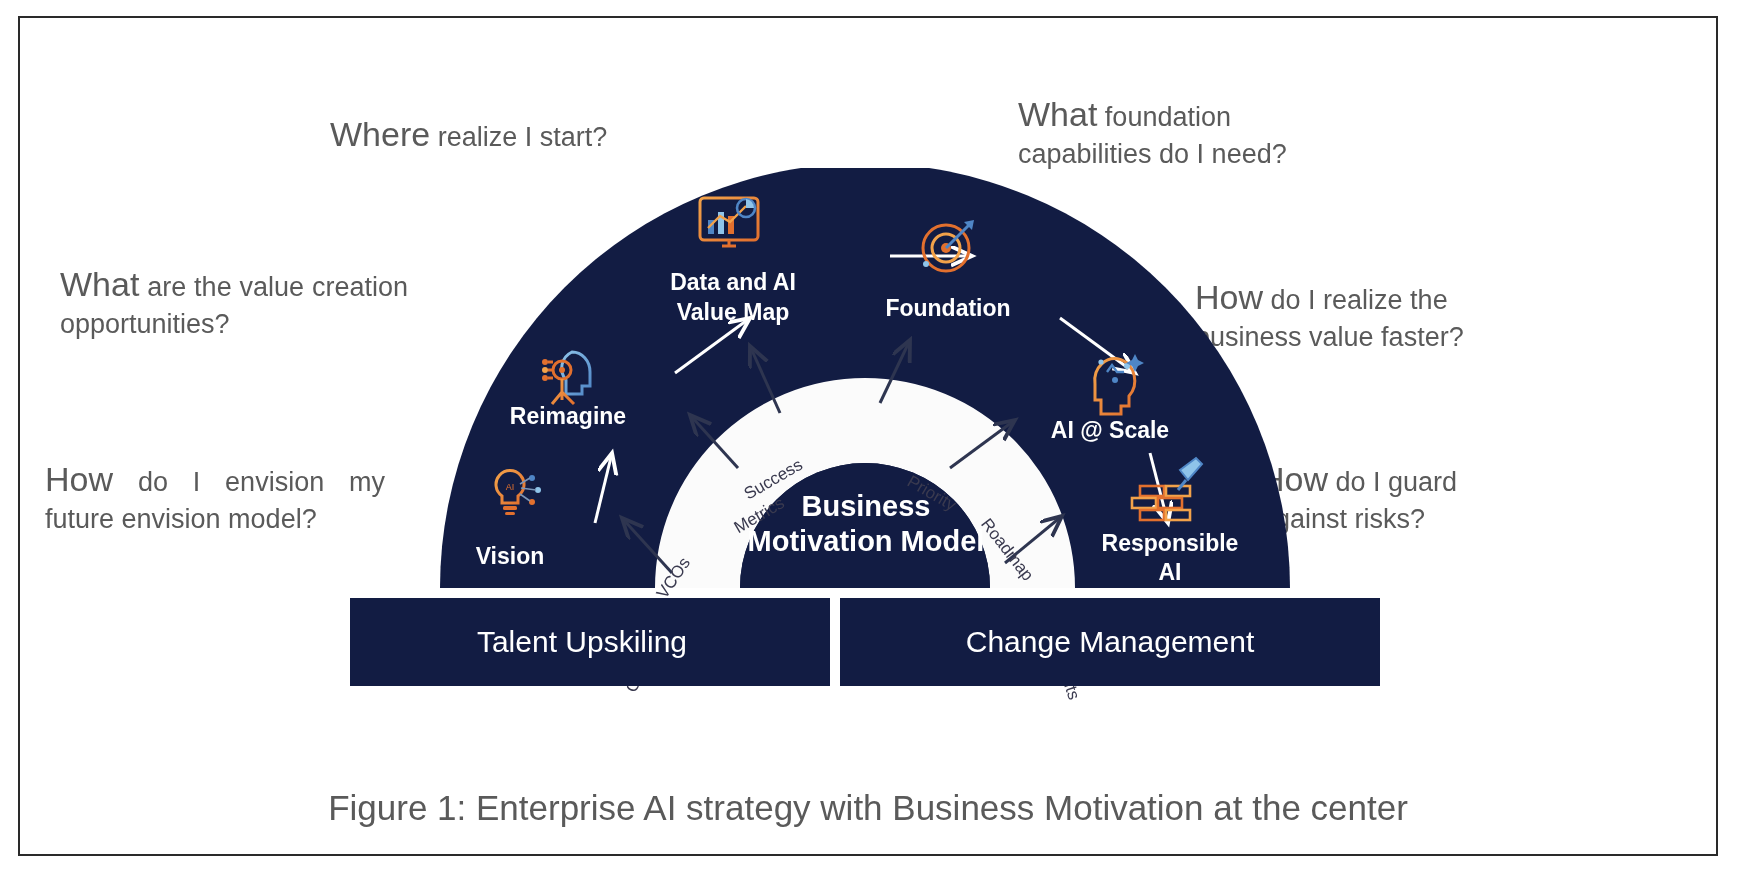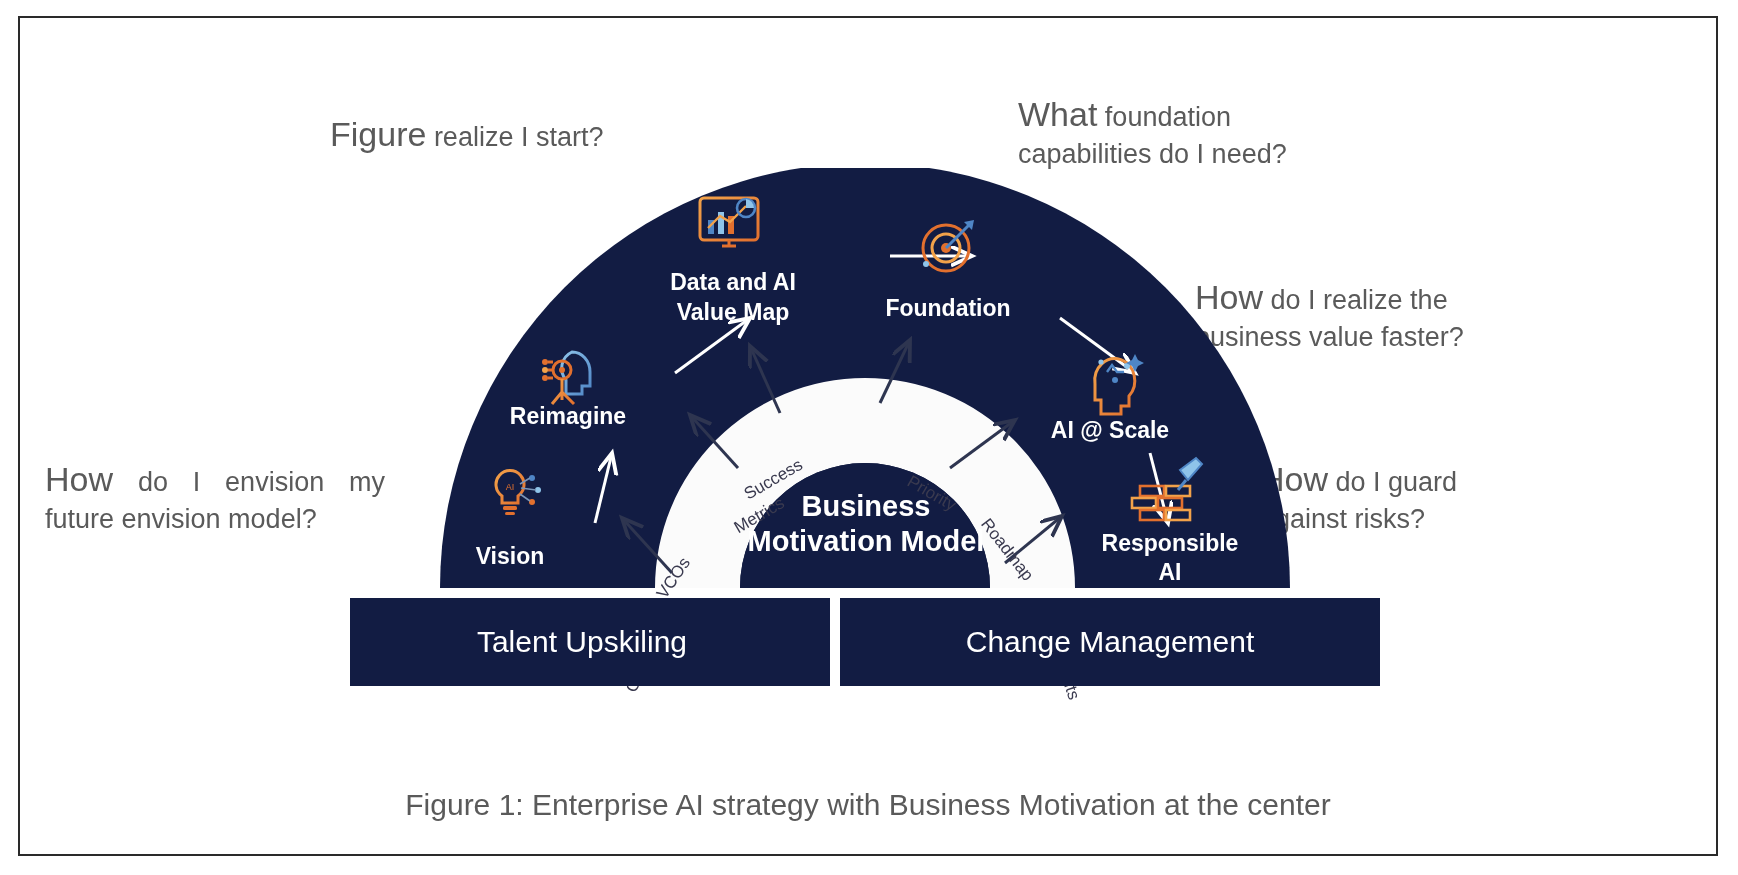--- a/index.html
+++ b/index.html
@@ -43,36 +43,39 @@
     font-family:"Liberation Sans","DejaVu Sans",sans-serif;
     text-anchor:middle;
   }
   .barlab{
     fill:#ffffff;font-size:30px;
     font-family:"Liberation Sans","DejaVu Sans",sans-serif;
     text-anchor:middle;
   }
   #caption{
     position:absolute;left:0;right:0;top:770px;
-    text-align:center;color:#5a5a5a;font-size:30px;
+    text-align:center;color:#5a5a5a;font-size:35px;
   }
 </style>
 </head>
 <body>
 
 <div id="frame">
 
   <div class="q" style="left:310px;top:95px;width:330px;">
-    <span class="big">Figure</span><span class="sm"> realize I start?</span>
+    <span class="big">Where</span><span class="sm"> realize I start?</span>
   </div>
 
   <div class="q" style="left:998px;top:75px;width:330px;">
     <span class="big">What</span><span class="sm"> foundation capabilities do I need?</span>
   </div>
 
+  <div class="q just" style="left:40px;top:245px;width:348px;">
+    <span class="big">What</span><span class="sm"> are the value creation opportunities?</span>
+  </div>
 
   <div class="q" style="left:1175px;top:258px;width:310px;">
     <span class="big">How</span><span class="sm"> do I realize the business value faster?</span>
   </div>
 
   <div class="q just" style="left:25px;top:440px;width:340px;">
     <span class="big">How</span><span class="sm"> do I envision my future envision model?</span>
   </div>
 
   <div class="q" style="left:1240px;top:440px;width:260px;">

